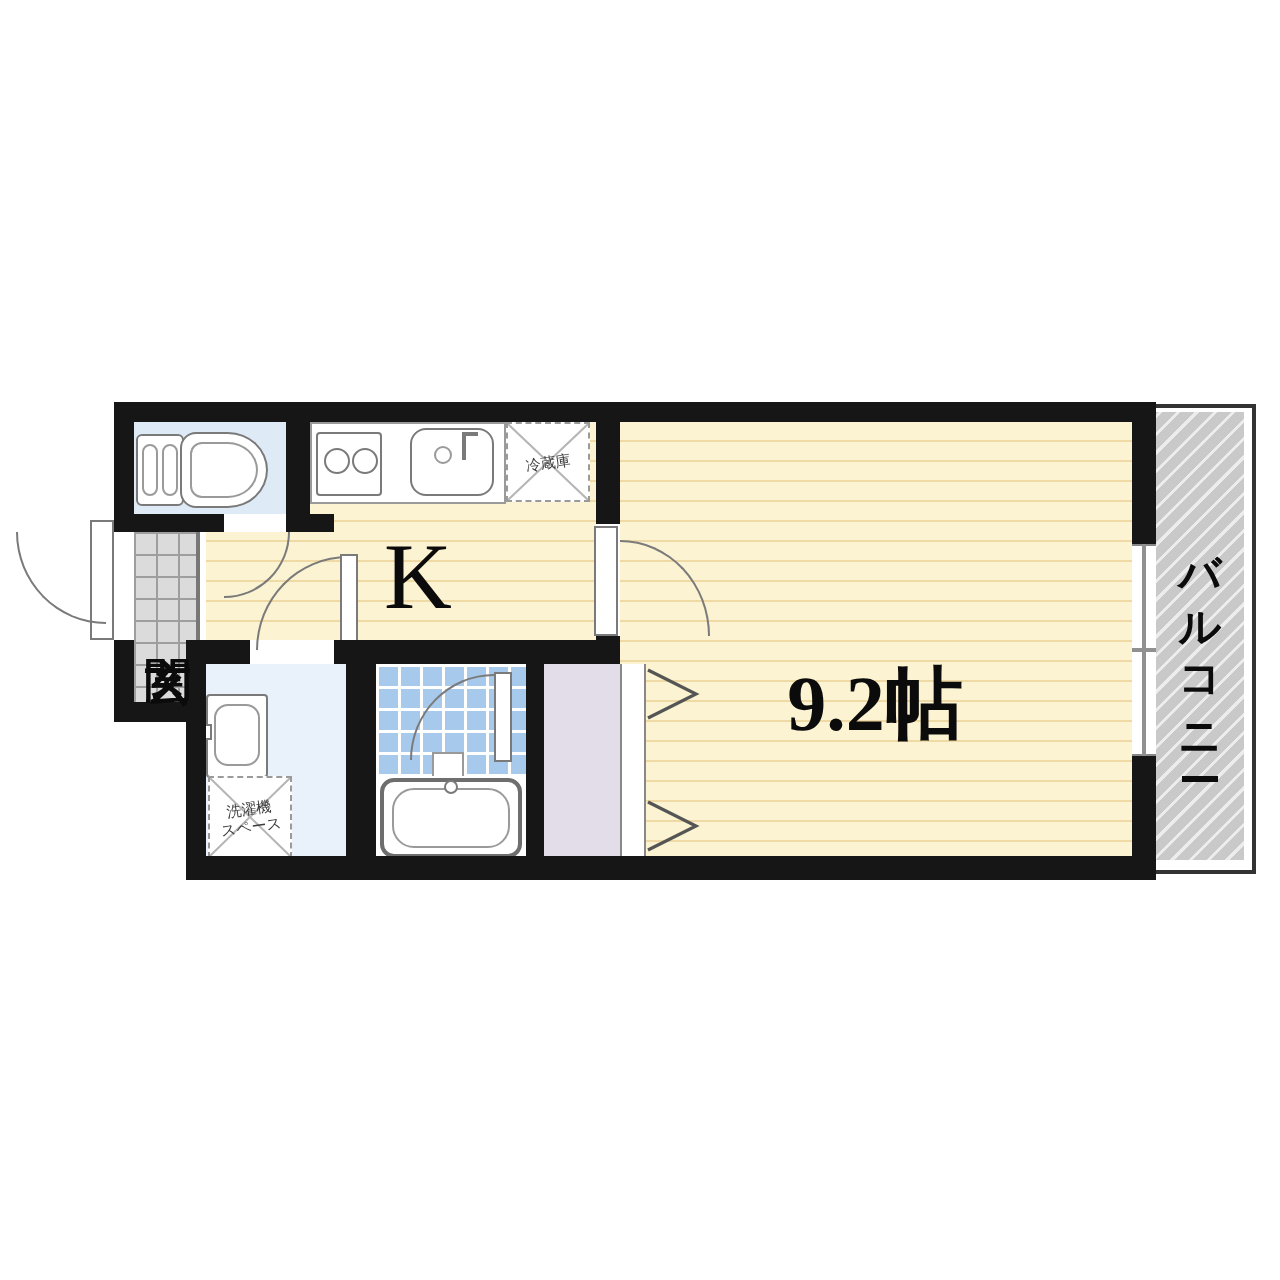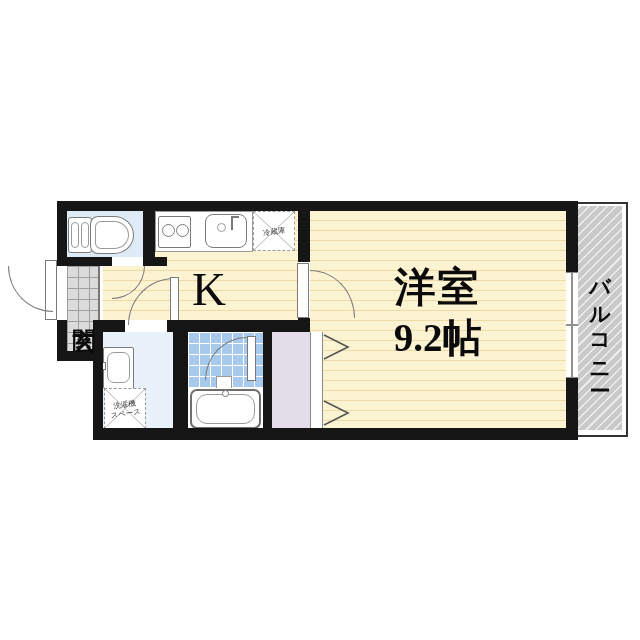--- a/index.html
+++ b/index.html
@@ -141,19 +141,18 @@
   <div class="abs wall" style="left:263px;top:332px;width:9px;height:96px;"></div>
   <div class="abs wall" style="left:298px;top:211px;width:12px;height:51px;"></div>
   <div class="abs wall" style="left:298px;top:318px;width:12px;height:14px;"></div>
   <div class="abs wall" style="left:566px;top:201px;width:12px;height:71px;"></div>
   <div class="abs wall" style="left:566px;top:378px;width:12px;height:62px;"></div>
 
   <div class="abs lbl vert" style="left:70px;top:280px;width:28px;height:62px;font-size:23px;font-weight:600;letter-spacing:2px;">玄関</div>
 
   <div class="abs lbl" style="left:184px;top:260px;width:50px;height:58px;font-size:47px;">K</div>
 
-  <div class="abs lbl" style="left:330px;top:264px;width:215px;height:46px;font-size:41px;font-weight:600;letter-spacing:2px;">洋室</div>
-  <div class="abs lbl" style="left:330px;top:316px;width:215px;height:44px;font-size:39px;font-weight:600;">9.2帖</div>
+  <div class="abs lbl" style="left:330px;top:330px;width:215px;height:44px;font-size:39px;font-weight:600;">9.2帖</div>
 
   <div class="abs lbl vert" style="left:587px;top:236px;width:26px;height:175px;font-size:21px;font-weight:600;letter-spacing:5px;">バルコニー</div>
 
 
 </div>
 
 </body></html>

